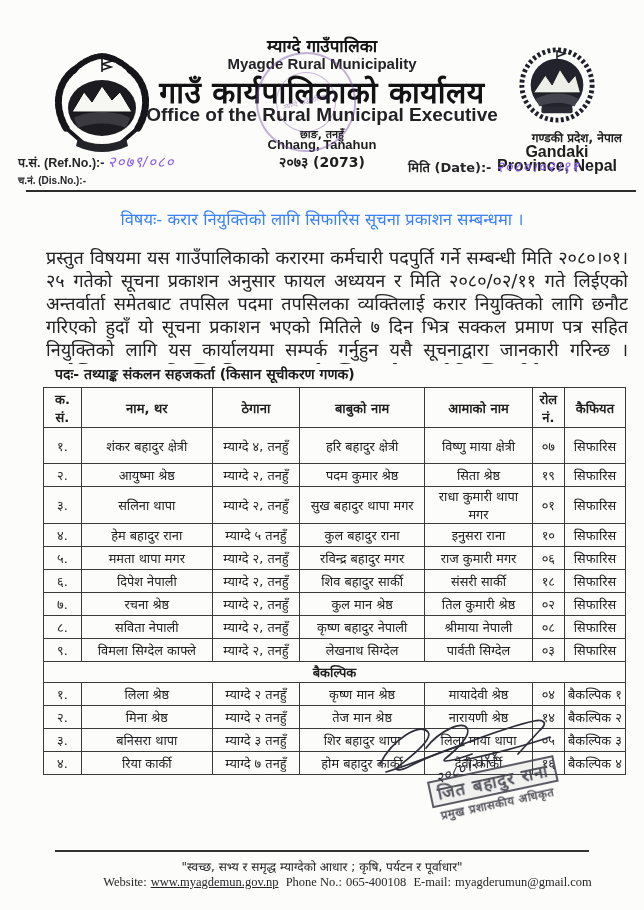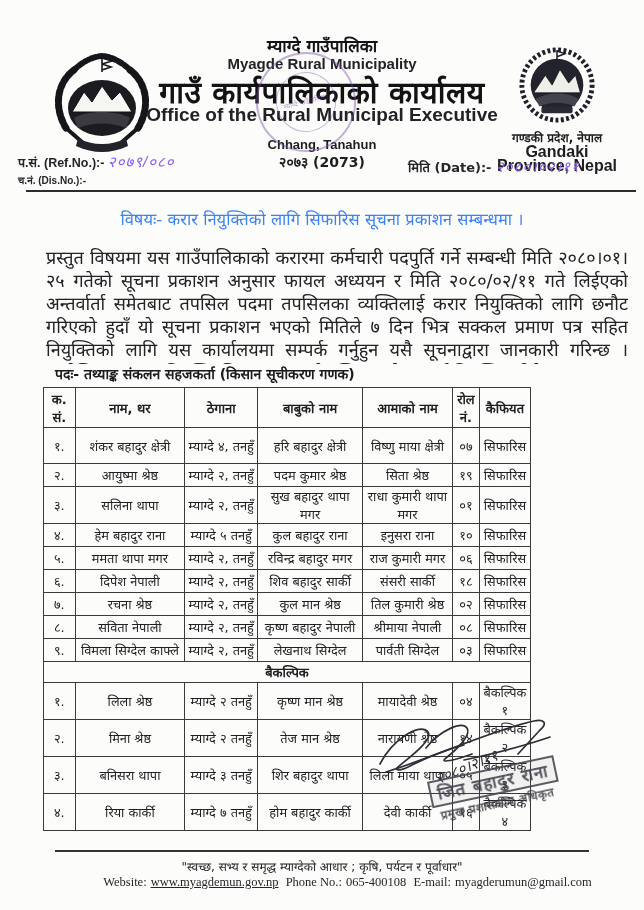--- a/index.html
+++ b/index.html
@@ -15,21 +15,21 @@
   .np-line1{top:34px;font-size:17px;font-weight:bold;color:#141416;}
   .en-line1{top:55px;font-size:15px;font-weight:bold;font-family:"Liberation Sans",sans-serif;color:#232327;}
   .np-line2{top:71px;font-size:30px;font-weight:bold;letter-spacing:.5px;color:#121214;}
   .en-line2{top:104px;font-size:19px;font-weight:bold;font-family:"Liberation Sans",sans-serif;color:#222226;}
   .addr-np{top:126px;font-size:11px;font-weight:bold;}
   .addr-en{top:137px;font-size:13px;font-weight:bold;font-family:"Liberation Sans",sans-serif;}
   .year-ln{top:152px;font-size:14px;font-weight:bold;}
   .emblem-left{top:50px;left:52px;width:100px;height:104px;}
   .emblem-right-wrap{top:46px;right:22px;width:130px;text-align:center;}
   .emblem-right-wrap svg{width:82px;height:80px;}
-  .prov-np{font-size:12px;font-weight:bold;line-height:13px;margin-top:2px;}
+  .prov-np{font-size:12px;font-weight:bold;line-height:13px;margin-top:2px;text-align:right;}
   .prov-en{font-size:16px;font-weight:bold;font-family:"Liberation Sans",sans-serif;line-height:14px;}
   .ref-line{left:18px;top:151px;font-size:12.5px;font-weight:bold;font-family:"Liberation Sans",sans-serif;color:#26262a;}
   .dis-line{left:18px;top:173px;font-size:10px;font-weight:bold;font-family:"Liberation Sans",sans-serif;color:#26262a;}
   .date-line{left:408px;top:156px;font-size:13px;font-weight:bold;color:#26262a;}
   .handwr{font-style:italic;font-weight:normal;font-size:15px;color:#8b5cf6;letter-spacing:1px;}
   .head-rule{top:190px;left:26px;right:8px;border-top:2.5px solid #2c2c2c;}
   
   .ink-stamp{
     top:52px;left:256px;width:96px;height:96px;border-radius:50%;
     border:2px solid rgba(112,72,162,.42);
@@ -44,21 +44,21 @@
   }
   
   .subject{top:207px;font-size:16.5px;color:#3b82f6;}
   .body-par{
     top:246px;left:46px;width:582px;height:118px;overflow:hidden;
     font-size:18px;line-height:23px;text-align:justify;color:#222226;
   }
   .pos-line{top:364px;left:55px;font-size:14px;font-weight:bold;color:#1b1b1d;}
   
   table.cand{
-    position:absolute;top:387px;left:43px;width:488px;
+    position:absolute;top:387px;left:43px;width:583px;
     border-collapse:collapse;table-layout:fixed;font-size:12.8px;color:#1f1f22;border-radius:9px;
   }
   table.cand th,table.cand td{
     border:1px solid #3a3a3a;text-align:center;vertical-align:middle;
     padding:0 2px;overflow:hidden;
   }
   table.cand th{font-weight:bold;font-size:13px;}
   tr.hdr{height:40px;}
   tr.row-first{height:36px;}
   tr.row-n{height:23px;}
@@ -119,20 +119,21 @@
       <rect x="26" y="62" width="32" height="7" rx="2" fill="#2a2a34"></rect>
     </svg>
     <div class="prov-np">गण्डकी प्रदेश, नेपाल</div>
     <div class="prov-en">Gandaki Province, Nepal</div>
   </div>
 
   <div class="abs ctr np-line1">म्याग्दे गाउँपालिका</div>
   <div class="abs ctr en-line1">Myagde Rural Municipality</div>
   <div class="abs ctr np-line2">गाउँ कार्यपालिकाको कार्यालय</div>
   <div class="abs ctr en-line2">Office of the Rural Municipal Executive</div>
+  <div class="abs ctr addr-np">छाङ, तनहुँ</div>
   <div class="abs ctr addr-en">Chhang, Tanahun</div>
   <div class="abs ctr year-ln">२०७३ (2073)</div>
 
   <div class="abs ink-stamp">
     <div class="inner">म्याग्दे गाउँपालिका</div>
   </div>
 
   <div class="abs ref-line">
     <span>प.सं. (Ref.No.):-</span>
     <span class="handwr">२०७९/०८०</span>

